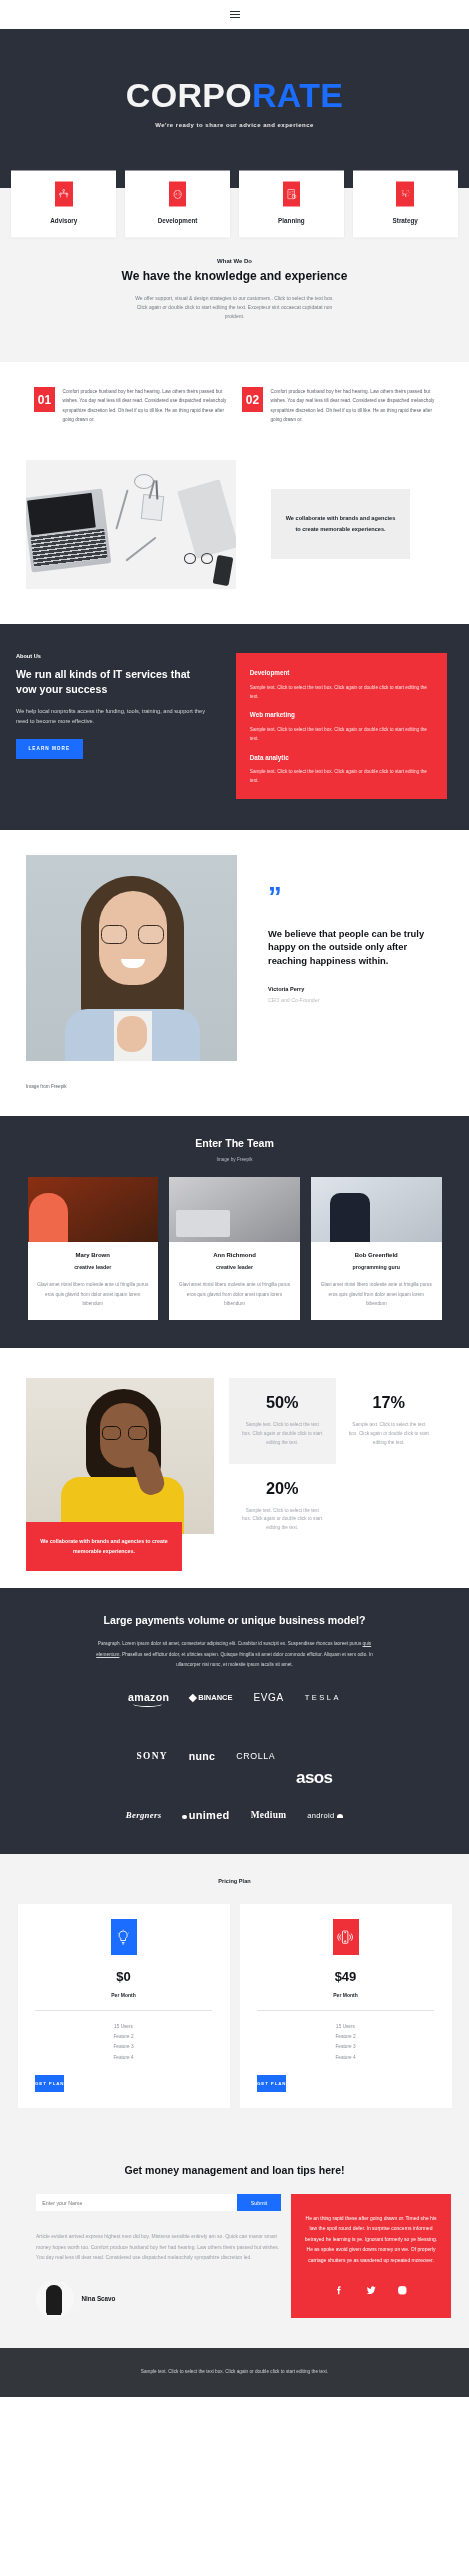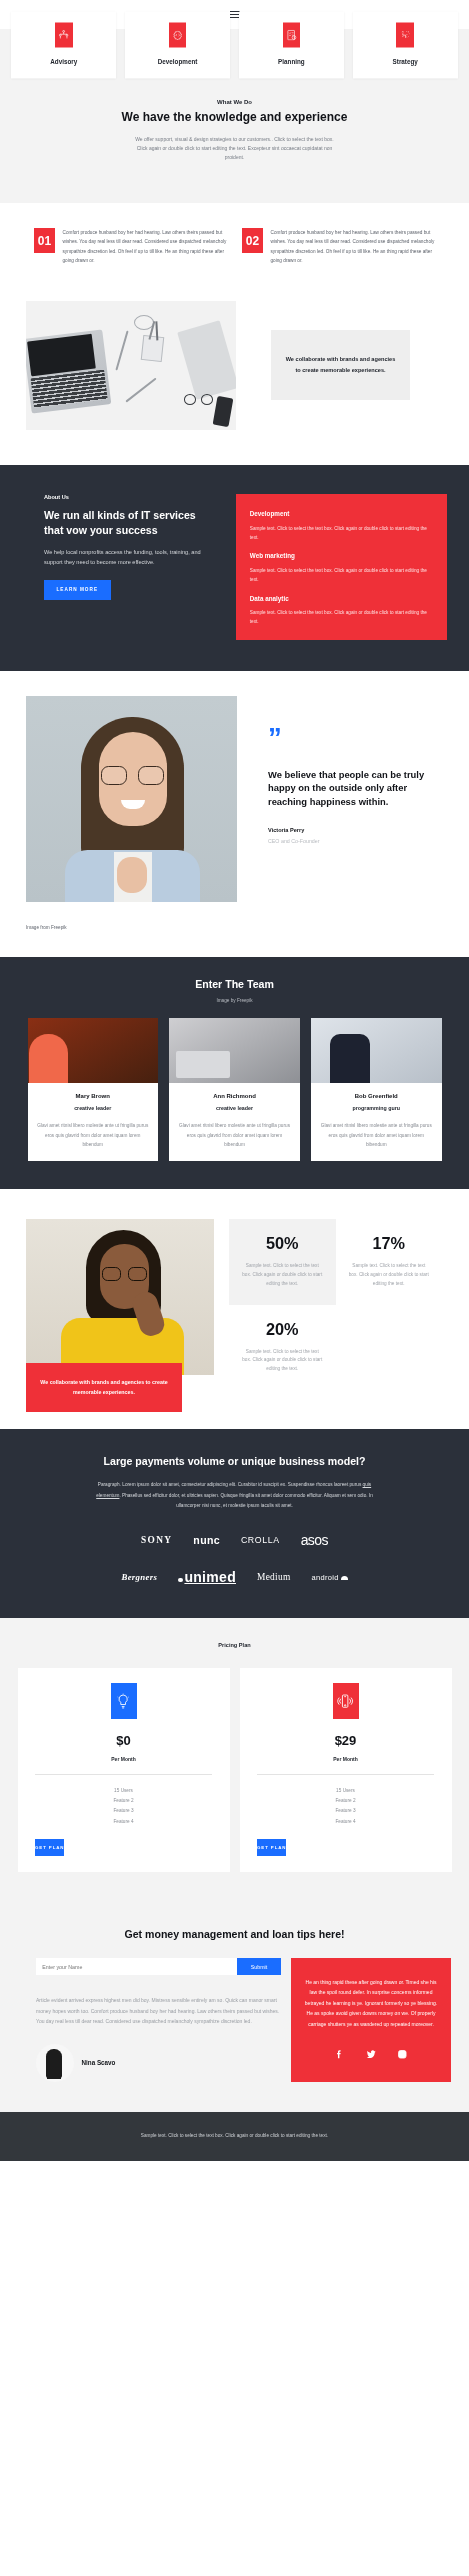--- a/index.html
+++ b/index.html
@@ -117,21 +117,21 @@
 
   .collab-box {
     margin-left: 35px; width: 139px; min-height: 70px; background: #eeeeee;
     display: flex; align-items: center; justify-content: center;
     text-align: center; padding: 16.3px 11.3px;
   }
   .collab-box p { font-size: 5.6px; font-weight: 700; line-height: 2.1; color: #22262e; }
 
   
   .about { background: #2b303a; display: flex; padding: 29px 0 31px; }
-  .about-left { width: 206px; padding-left: 44px; }
+  .about-left { width: 206px; padding-left: 16px; }
   .about-kicker { color: #fff; font-size: 5.6px; font-weight: 700; }
   .about-title {
     color: #fff; font-size: 10.6px; font-weight: 800; line-height: 1.38; margin-top: 8.1px;
   }
   .about-para { color: #d5d8dc; font-size: 5.6px; line-height: 1.85; margin-top: 9.4px; }
   .btn-learn {
     display: inline-block; margin-top: 12.5px; background: #1a6dff; color: #fff;
     font-size: 4.7px; letter-spacing: 1px; font-weight: 700;
     padding: 7.5px 12.5px; cursor: pointer; border: none;
   }
@@ -216,25 +216,25 @@
   .logo { color: #fff; font-weight: 700; font-size: 9.4px; letter-spacing: 0.3px; }
   .logo.amazon { font-size: 10.6px; font-weight: 800; position: relative; }
   .logo.amazon:after{content:'';position:absolute;left:5px;bottom:-3.1px;width:29px;height:5px;border-bottom:1.6px solid #fff;border-radius:0 0 50% 50%;}
   .logo.binance { font-size: 7.5px; letter-spacing: 0; }
   .logo.binance .dia{display:inline-block;width:5.6px;height:5.6px;background:#fff;transform:rotate(45deg);margin-right:2.5px;vertical-align:-0.6px;}
   .logo.evga { letter-spacing: 0.6px; font-weight: 400; font-size: 10px; }
   .logo.tesla { letter-spacing: 2.5px; font-size: 7.5px; font-weight: 400; }
   .logo.sony { font-family: "Liberation Serif", serif; letter-spacing: 1.3px; font-size: 9.4px; }
   .logo.crocs { font-size: 10.6px; font-weight: 800; }
   .logo.crolla { font-weight: 400; letter-spacing: 0.6px; font-size: 8.8px; }
-  .logo.asos { font-size: 14px; font-weight: 400; letter-spacing: -0.6px; }
+  .logo.asos { font-size: 17px; font-weight: 700; letter-spacing: -0.6px; margin-top: 44px; }
   .logo.bergners { font-family: "Liberation Serif", serif; font-style: italic; font-size: 8.8px; }
-  .logo.unimed { font-size: 14px; text-decoration: underline; }
+  .logo.unimed { font-size: 11px; }
   .logo.unimed .dot{display:inline-block;width:4.4px;height:4.4px;background:#fff;border-radius:50%;margin-right:1.9px;}
-  .logo.medium { font-family: "Liberation Serif", serif; font-size: 9.4px; font-weight: 400; }
+  .logo.medium { font-family: "Liberation Serif", serif; font-size: 9.4px; font-weight: 700; }
   .logo.android { font-size: 7.5px; font-weight: 400; }
   .logo.android .bot{display:inline-block;width:6.3px;height:4.4px;background:#fff;border-radius:3.8px 3.8px 0 0;margin-left:2.5px;}
 
   
   .pricing { background: #f3f3f3; padding: 24px 0 29px; text-align: center; }
   .pricing .kicker { font-size: 5.6px; }
   .pricing h2 { font-size: 12px; font-weight: 800; color: #111318; margin-top: 6.9px; line-height: 1.35; }
   .price-grid { display: flex; gap: 10px; padding: 20px 17.5px 0; }
   .price-card { flex: 1; background: #fff; padding: 15px 7.5px 16.3px; text-align: center; }
   .price-icon { width: 26px; height: 36px; margin: 0 auto 13.8px; display: flex; align-items: center; justify-content: center; }
@@ -293,20 +293,26 @@
 <div class="page">
 
   <div class="topbar">
     <div class="hamburger">
       <span></span>
         <span></span>
         <span></span>
     </div>
   </div>
 
+  <section class="hero">
+    <h1>
+      <span>CORPO</span><span class="accent">RATE</span>
+    </h1>
+    <div class="sub">We're ready to share our advice and experience</div>
+  </section>
 
   <div class="services-wrap">
     <div class="services">
 
       <div class="svc-card">
         <div class="svc-icon">
           <svg viewBox="0 0 24 24" fill="none" stroke="#fff" stroke-width="1.4">
             <circle cx="12" cy="4" r="2"></circle>
               <circle cx="5" cy="12" r="2"></circle>
               <circle cx="19" cy="12" r="2"></circle>
@@ -490,20 +496,26 @@
       </div>
     </div>
   </section>
 
   <section class="brands">
     <h2>Large payments volume or unique business model?</h2>
     <p class="brands-p">
       <span>Paragraph. Lorem ipsum dolor sit amet, consectetur adipiscing elit. Curabitur id suscipit ex. Suspendisse rhoncus laoreet purus </span><u>quis elementum</u><span>. Phasellus sed efficitur dolor, et ultricies sapien. Quisque fringilla sit amet dolor commodo efficitur. Aliquam et sem odio. In ullamcorper nisi nunc, et molestie ipsum iaculis sit amet.</span>
     </p>
 
+    <div class="logo-row">
+      <span class="logo amazon">amazon</span>
+      <span class="logo binance"><i class="dia"></i><span>BINANCE</span></span>
+      <span class="logo evga">EVGA</span>
+      <span class="logo tesla">TESLA</span>
+    </div>
 
     <div class="logo-row">
       <span class="logo sony">SONY</span>
       <span class="logo crocs">nunc</span>
       <span class="logo crolla">CROLLA</span>
       <span class="logo asos">asos</span>
     </div>
 
     <div class="logo-row">
       <span class="logo bergners">Bergners</span>
@@ -539,21 +551,21 @@
 
       <div class="price-card">
         <div class="price-icon pi-red">
           <svg viewBox="0 0 24 24" fill="none" stroke="#fff" stroke-width="1.3">
             <rect x="8" y="3" width="8" height="18" rx="1.4"></rect>
             <circle cx="12" cy="18.2" r="1"></circle>
               <path d="M10.7 5.4h2.6"></path>
             <path d="M5.5 8.5a5 5 0 000 7M3.3 6.8a8 8 0 000 10.4M18.5 8.5a5 5 0 010 7M20.7 6.8a8 8 0 010 10.4"></path>
           </svg>
         </div>
-        <div class="price-amt">$29</div>
+        <div class="price-amt">$49</div>
         <div class="price-per">Per Month</div>
         <div class="price-sep"></div>
         <div class="price-feat">
           <div>15 Users</div>
           <div>Feature 2</div>
           <div>Feature 3</div>
           <div>Feature 4</div>
         </div>
         <button class="btn-plan">GET PLAN</button>
       </div>

